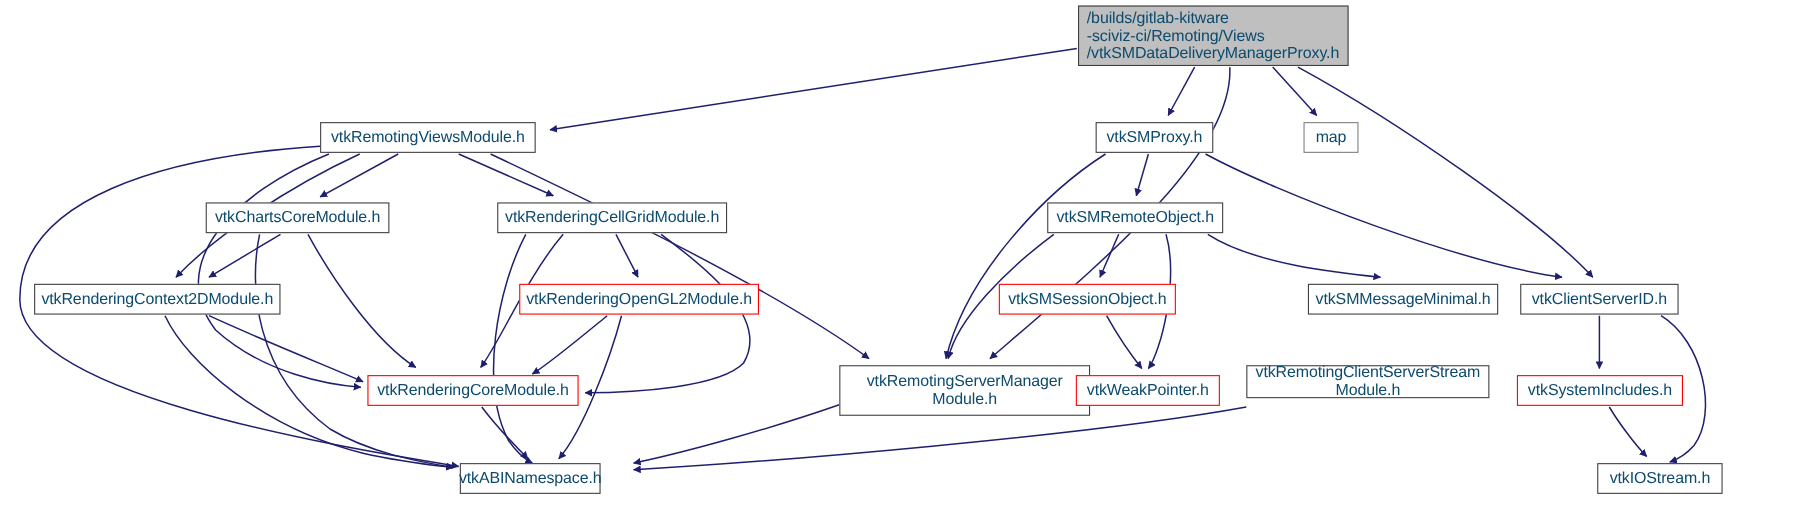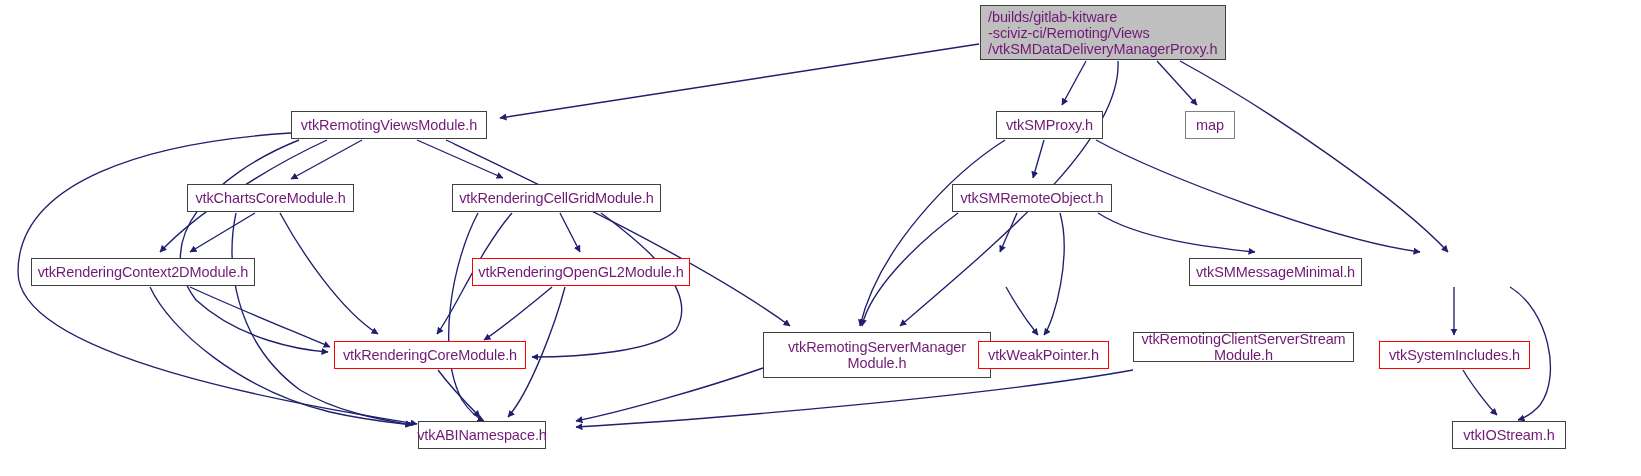--- a/index.html
+++ b/index.html
@@ -27,21 +27,21 @@
   }
   .node {
     position: absolute;
     box-sizing: border-box;
     display: flex;
     align-items: center;
     justify-content: center;
     text-align: center;
     font-size: 14.5px;
     line-height: 16px;
-    color: #701a75;
+    color: #0c4a6e;
     background: #ffffff;
     border: 1px solid #404040;
     white-space: pre-line;
     letter-spacing: -0.1px;
   }
   .node.red {
     border-color: #ff0000;
   }
   .node.root {
     background: #bfbfbf;
@@ -172,25 +172,31 @@
   </div>
 
   <div class="node" style="left:31px; top:258px; width:224px; height:28px;">
     <span>vtkRenderingContext2DModule.h</span>
   </div>
 
   <div class="node red" style="left:472px; top:258px; width:218px; height:28px;">
     <span>vtkRenderingOpenGL2Module.h</span>
   </div>
 
+  <div class="node red" style="left:908px; top:258px; width:161px; height:28px;">
+    <span>vtkSMSessionObject.h</span>
+  </div>
 
   <div class="node" style="left:1189px; top:258px; width:173px; height:28px;">
     <span>vtkSMMessageMinimal.h</span>
   </div>
 
+  <div class="node" style="left:1382px; top:258px; width:144px; height:28px;">
+    <span>vtkClientServerID.h</span>
+  </div>
 
   <div class="node red" style="left:334px; top:341px; width:192px; height:28px;">
     <span>vtkRenderingCoreModule.h</span>
   </div>
 
   <div class="node" style="left:763px; top:332px; width:228px; height:46px;align-items:center;">
     <span>vtkRemotingServerManager
 Module.h</span>
   </div>
 

